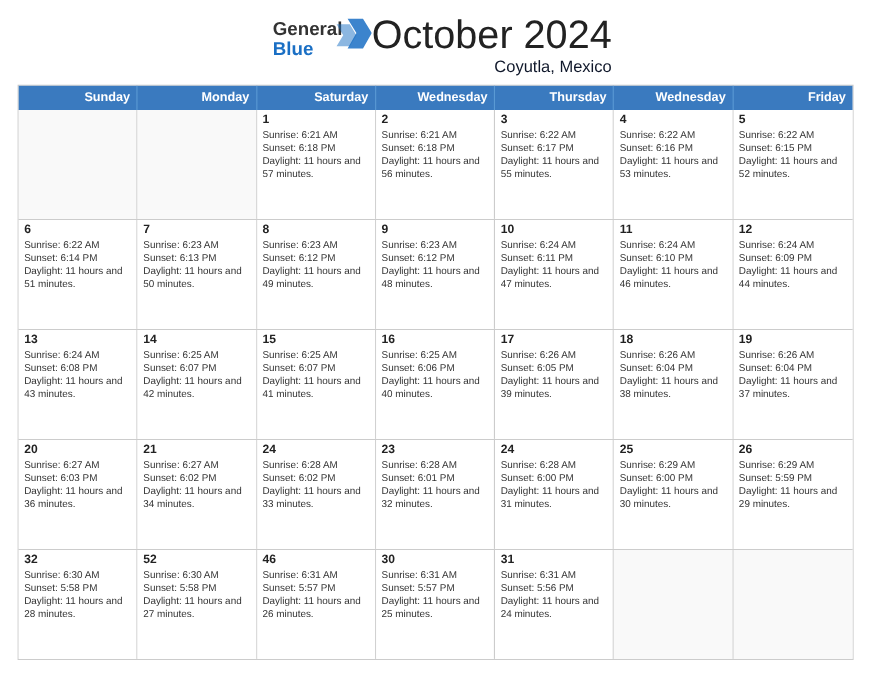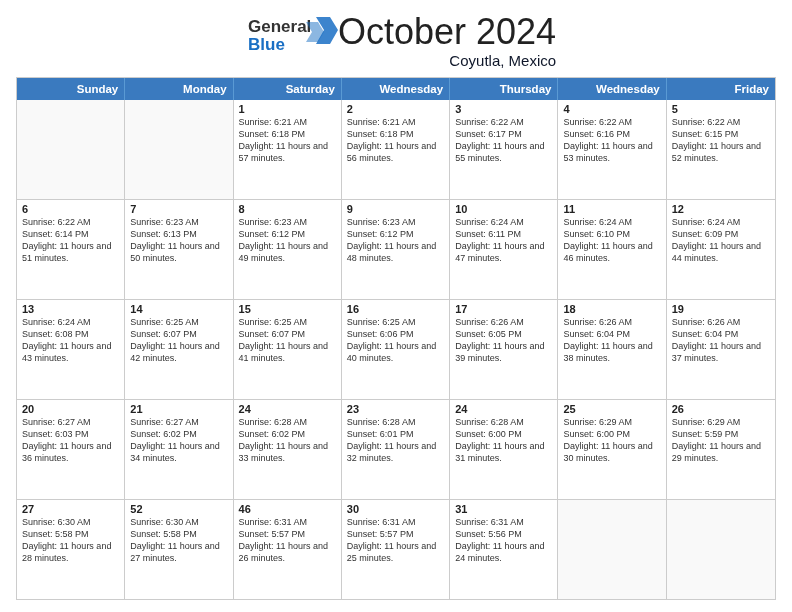--- a/index.html
+++ b/index.html
@@ -243,21 +243,21 @@
             <span class="day-num">25</span>
             <div class="day-info">Sunrise: 6:29 AM<br>Sunset: 6:00 PM<br>Daylight: 11 hours and 30 minutes.</div>
           </div>
           <div class="cal-cell">
             <span class="day-num">26</span>
             <div class="day-info">Sunrise: 6:29 AM<br>Sunset: 5:59 PM<br>Daylight: 11 hours and 29 minutes.</div>
           </div>
         </div>
         <div class="cal-row">
           <div class="cal-cell">
-            <span class="day-num">27</span>
+            <span class="day-num">32</span>
             <div class="day-info">Sunrise: 6:30 AM<br>Sunset: 5:58 PM<br>Daylight: 11 hours and 28 minutes.</div>
           </div>
           <div class="cal-cell">
             <span class="day-num">52</span>
             <div class="day-info">Sunrise: 6:30 AM<br>Sunset: 5:58 PM<br>Daylight: 11 hours and 27 minutes.</div>
           </div>
           <div class="cal-cell">
             <span class="day-num">46</span>
             <div class="day-info">Sunrise: 6:31 AM<br>Sunset: 5:57 PM<br>Daylight: 11 hours and 26 minutes.</div>
           </div>

